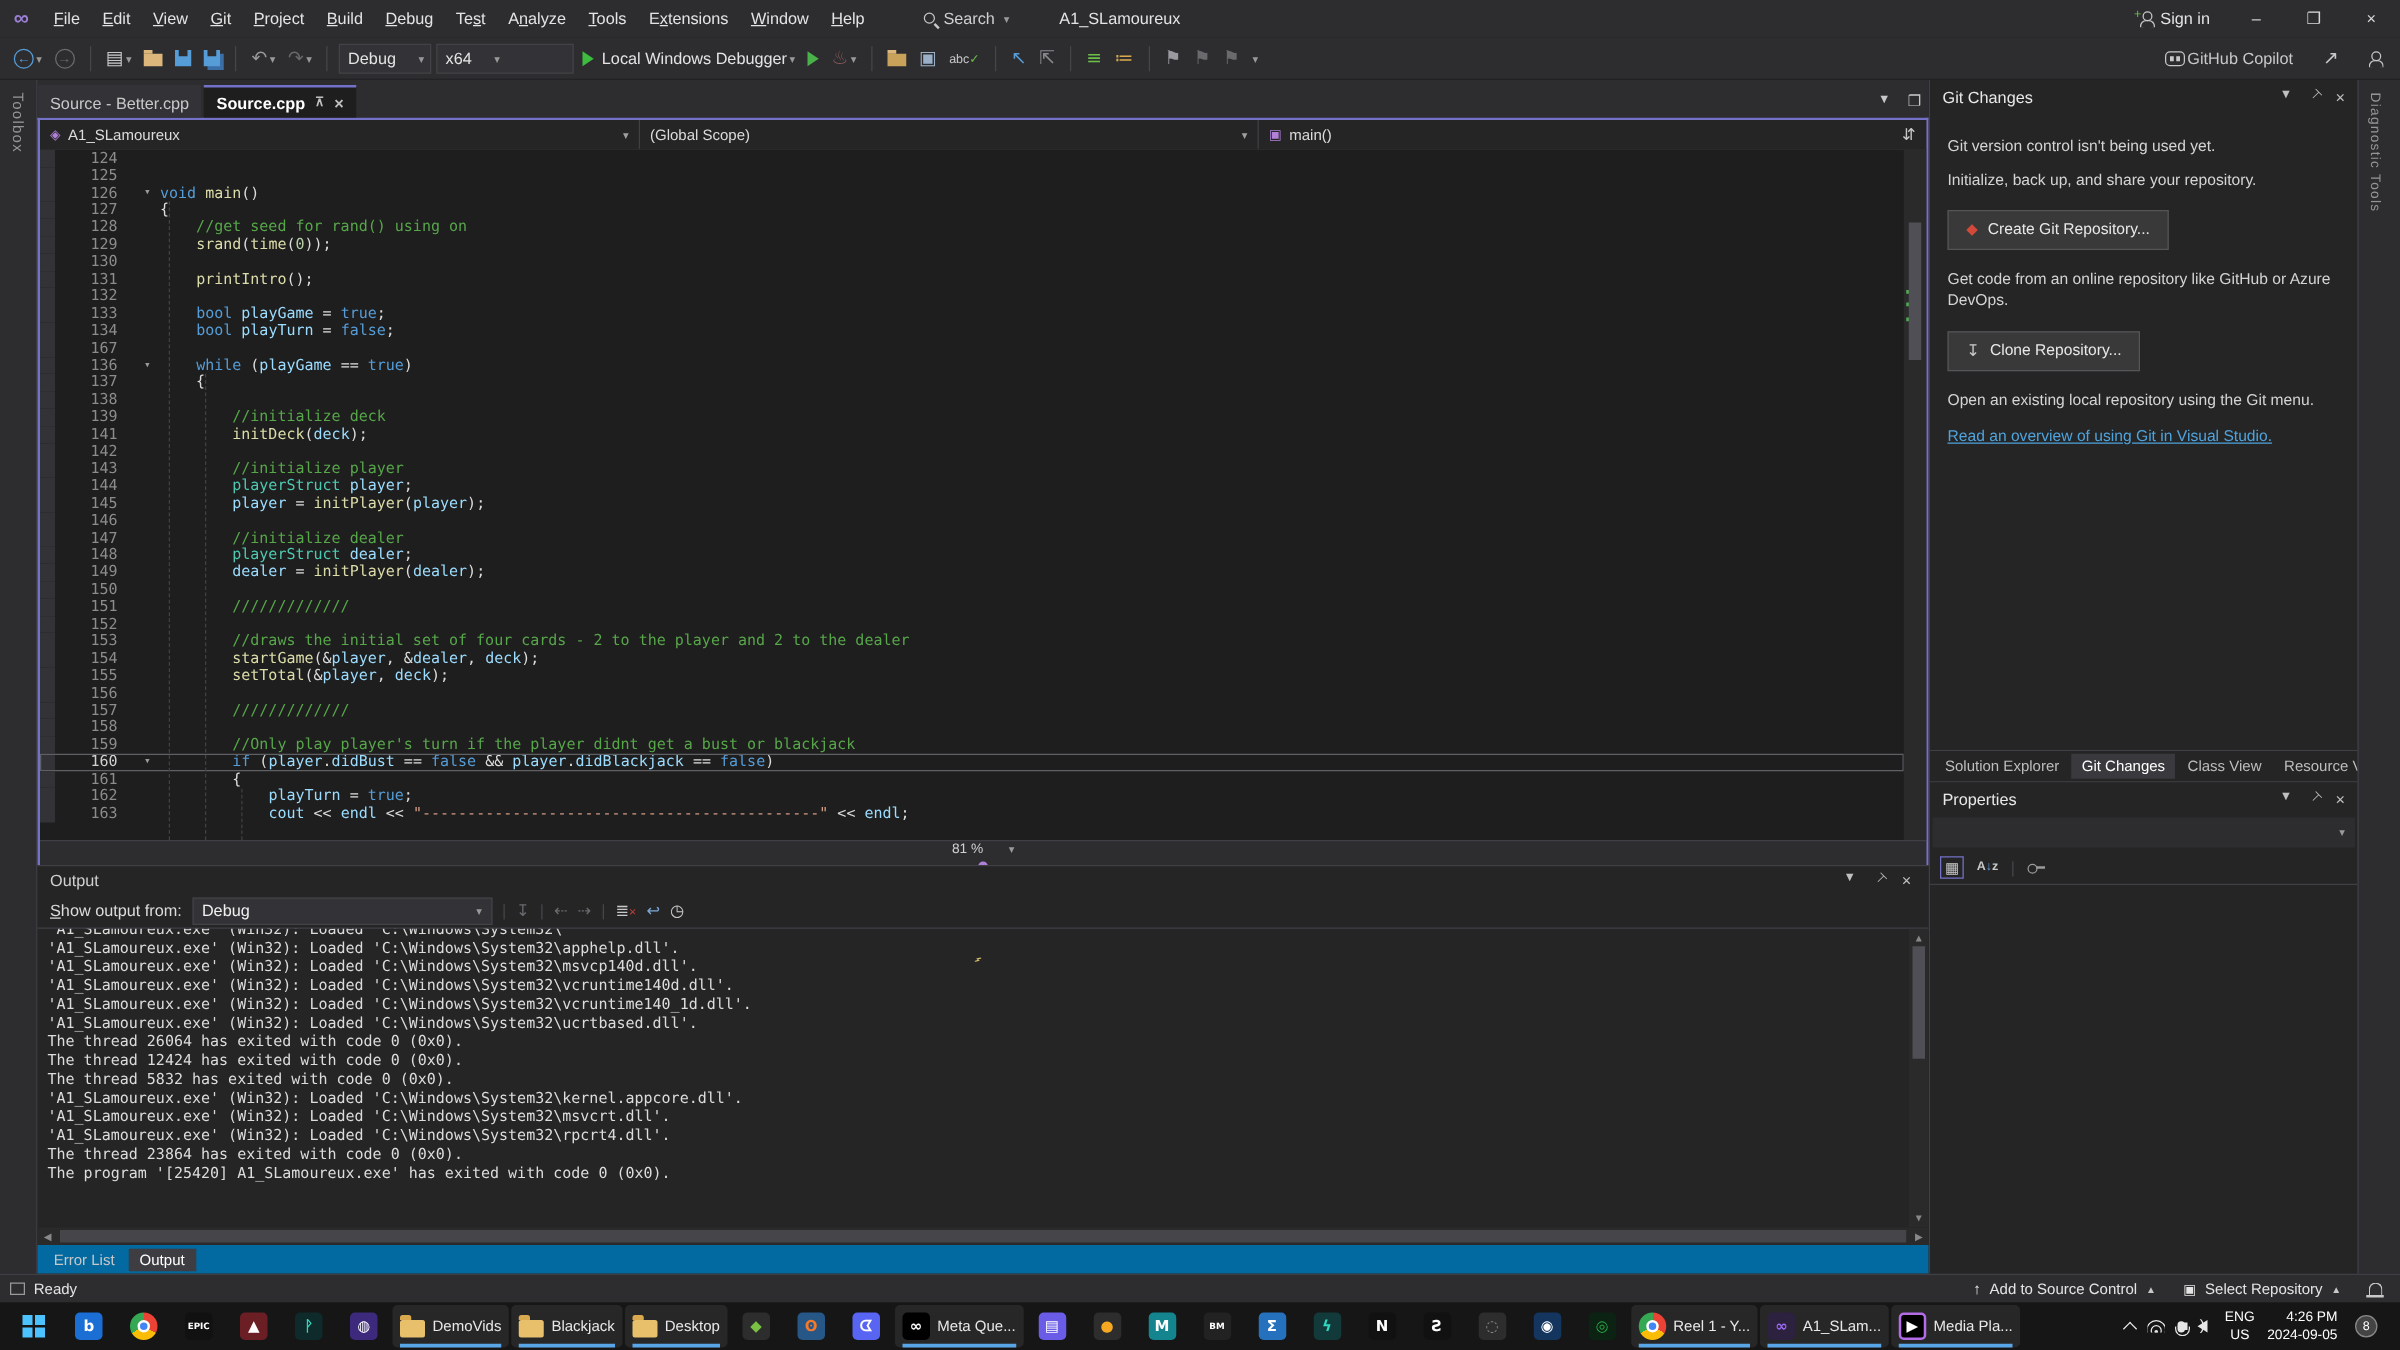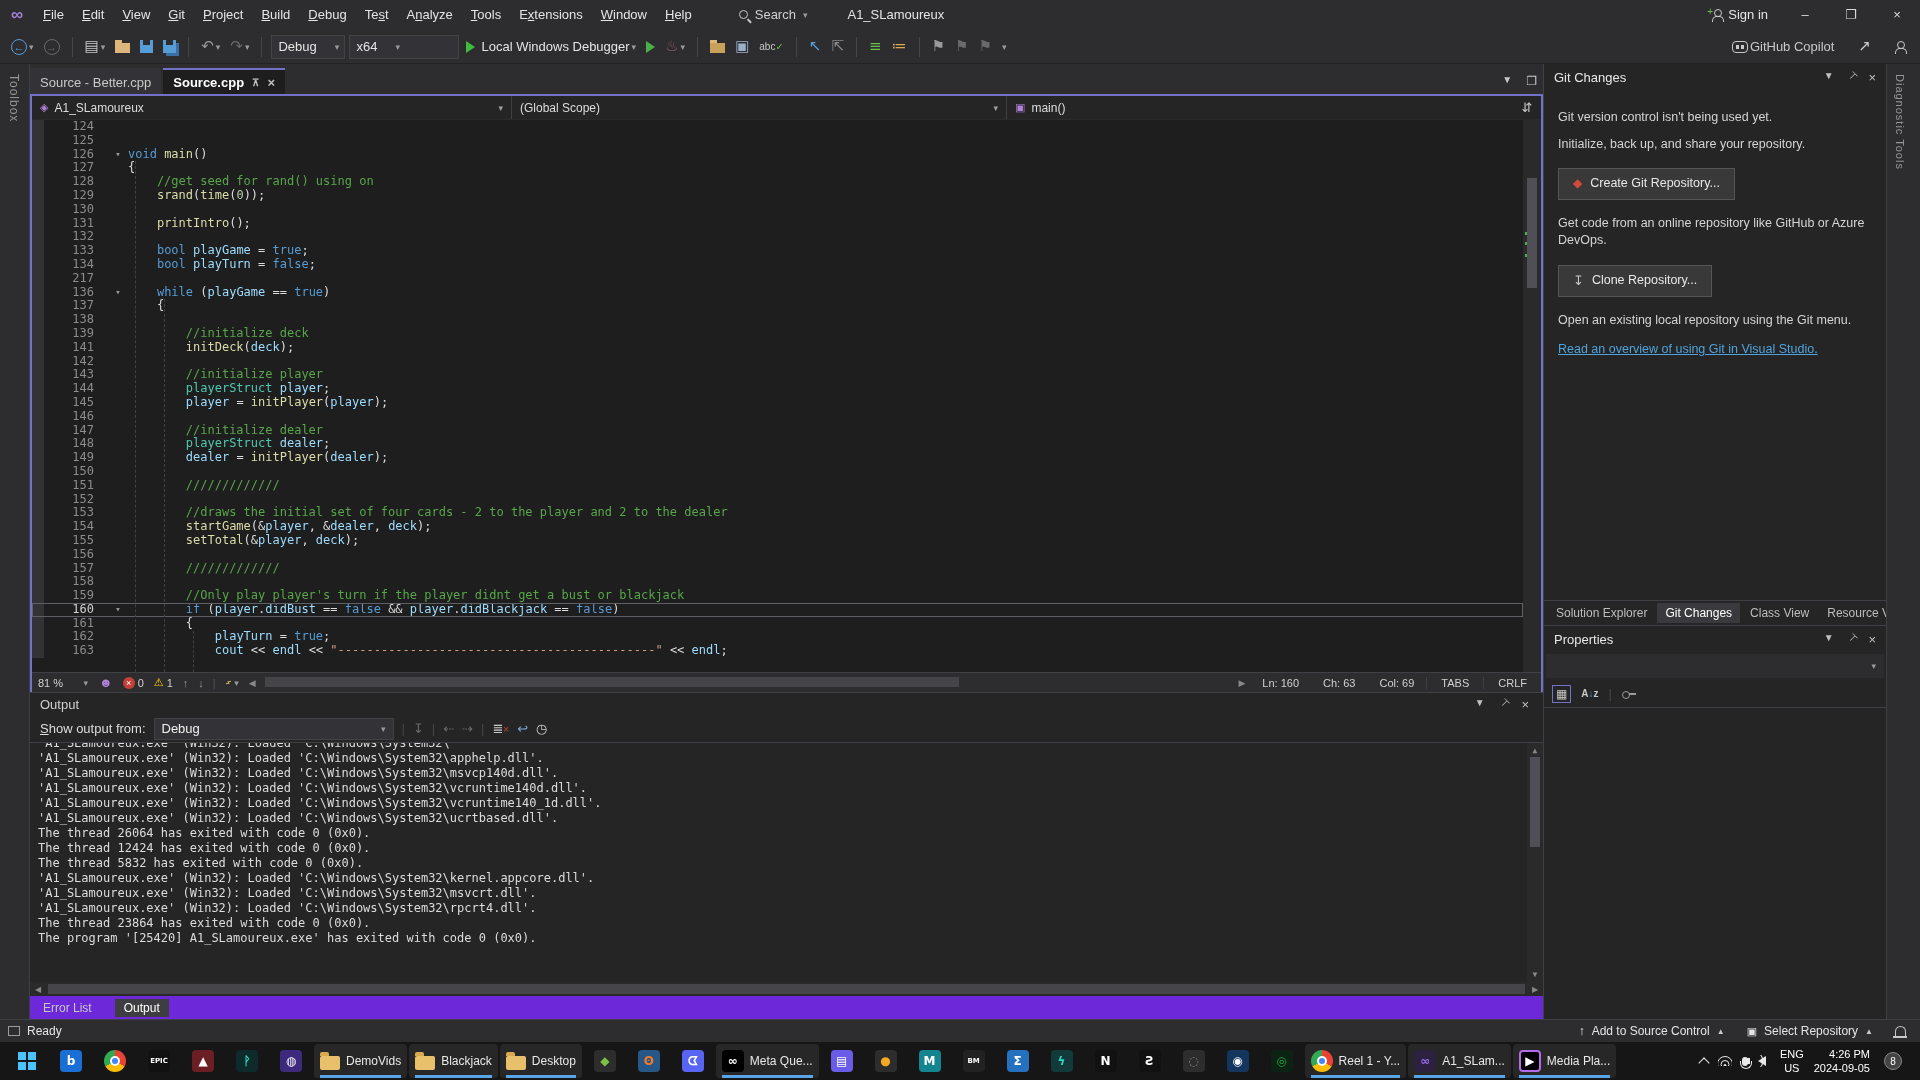--- a/index.html
+++ b/index.html
@@ -89,21 +89,21 @@
   .line.cur .ln { color:#d0d0d0;}
   .tk-k{color:#569cd6;} .tk-t{color:#4ec9b0;} .tk-f{color:#dcdcaa;} .tk-v{color:#9cdcfe;}
   .tk-m{color:#beb7ff;} .tk-c{color:#57a64a;} .tk-s{color:#d69d85;} .tk-p{color:#dcdcdc;} .tk-n{color:#b5cea8;}
   .guide { position:absolute; border-left:1px dashed #404045; width:0;}
   #code-vscroll { position:absolute; right:0; top:0; width:18px; bottom:0; background:#2a2a2b;}
   #code-vscroll .thumb { position:absolute; left:4px; width:10px; top:58px; height:110px; background:#4f4f55;}
   .scroll-mark { position:absolute; left:2px; width:7px; height:3px; background:#4ead51;}
 
   
   #editor-bar { height:20px; background:#2d2d30; border-top:1px solid #3f3f46;
-    display:flex; align-items:center; font-size:11px; color:#d0d0d0;}
+    display:flex; align-items:center; font-size:11px; color:#d0d0d0;flex-direction:column;}
   #zoom-ctl { width:62px; padding:0 6px; display:flex; justify-content:space-between; align-items:center;}
   .mini { padding:0 5px; display:flex; align-items:center; gap:3px;}
   .errdot { width:12px; height:12px; border-radius:50%; background:#c24038; color:#fff;
     font-size:9px; display:flex; align-items:center; justify-content:center;}
   .warntri { color:#fc0; font-size:11px;}
   .htrack { flex:1; height:100%; background:#2d2d30; position:relative; margin:0 4px;}
   .hthumb { position:absolute; top:4px; height:10px; background:#454549;}
   .bar-cell { padding:0 12px; } .bar-cell.boxed { border-left:1px solid #3f3f46; padding:0 14px;}
 
   
@@ -117,21 +117,21 @@
   .ot-ic.on { color:#c8c8c8;}
   #output-text { flex:1; overflow:hidden; padding:0 0 0 8px; font-family:"DejaVu Sans Mono", monospace;
     font-size:12px; line-height:15px; color:#dcdcdc; position:relative;}
   #output-text .olist { margin-top:-7px;}
   #output-vscroll { position:absolute; right:0; top:0; width:16px; bottom:0; background:#2a2a2b;}
   #output-vscroll .thumb{ position:absolute; left:3px; width:10px; top:14px; height:90px; background:#4f4f55;}
   #output-hscroll { height:14px; background:#2a2a2b; display:flex; align-items:center; position:relative;}
   #output-hscroll .arrow { width:16px; text-align:center; font-size:8px; color:#888;}
   #output-hscroll .track { flex:1; height:100%; position:relative;}
   #output-hscroll .thumb { position:absolute; left:2px; right:2px; top:2px; bottom:2px; background:#45454a;}
-  #bottom-tabs { height:23px; background:#6d28d9; display:flex; align-items:center; padding-left:4px; gap:14px;}
+  #bottom-tabs { height:23px; background:#0369a1; display:flex; align-items:center; padding-left:4px; gap:2px;}
   .btab { padding:2px 9px; color:#c8c8c8; font-size:12px;}
   .btab.active { background:#3e3e42; color:#ffffff;}
 
   
   #git-panel { height:537px; display:flex; flex-direction:column; border-bottom:1px solid #3f3f46;}
   .panel-header { height:26px; display:flex; align-items:center; padding:0 10px; color:#e8e8e8; background:#252526;}
   .panel-header .hdr-ic { margin-left:auto; display:flex; gap:13px; color:#c0c0c0; font-size:10px;}
   #git-body { padding:10px 14px; color:#d4d4d4; font-size:12.5px; line-height:1.4;}
   #git-body p { margin:9px 0;}
   .git-btn { display:inline-flex; align-items:center; gap:8px; background:#393939; border:1px solid #555558;
@@ -393,21 +393,21 @@
             <div class="line"><span class="ind"></span><span class="ln">125</span><span class="fold"></span><span class="txt"></span></div>
             <div class="line"><span class="ind"></span><span class="ln">126</span><span class="fold">▾</span><span class="txt"><span class="tk-k">void</span><span class="tk-p"> </span><span class="tk-f">main</span><span class="tk-p">()</span></span></div>
             <div class="line"><span class="ind"></span><span class="ln">127</span><span class="fold"></span><span class="txt"><span class="tk-p">{</span></span></div>
             <div class="line"><span class="ind"></span><span class="ln">128</span><span class="fold"></span><span class="txt"><span class="tk-c">    //get seed for rand() using on</span></span></div>
             <div class="line"><span class="ind"></span><span class="ln">129</span><span class="fold"></span><span class="txt"><span class="tk-p">    </span><span class="tk-f">srand</span><span class="tk-p">(</span><span class="tk-f">time</span><span class="tk-p">(</span><span class="tk-n">0</span><span class="tk-p">));</span></span></div>
             <div class="line"><span class="ind"></span><span class="ln">130</span><span class="fold"></span><span class="txt"></span></div>
             <div class="line"><span class="ind"></span><span class="ln">131</span><span class="fold"></span><span class="txt"><span class="tk-p">    </span><span class="tk-f">printIntro</span><span class="tk-p">();</span></span></div>
             <div class="line"><span class="ind"></span><span class="ln">132</span><span class="fold"></span><span class="txt"></span></div>
             <div class="line"><span class="ind"></span><span class="ln">133</span><span class="fold"></span><span class="txt"><span class="tk-p">    </span><span class="tk-k">bool</span><span class="tk-p"> </span><span class="tk-v">playGame</span><span class="tk-p"> = </span><span class="tk-k">true</span><span class="tk-p">;</span></span></div>
             <div class="line"><span class="ind"></span><span class="ln">134</span><span class="fold"></span><span class="txt"><span class="tk-p">    </span><span class="tk-k">bool</span><span class="tk-p"> </span><span class="tk-v">playTurn</span><span class="tk-p"> = </span><span class="tk-k">false</span><span class="tk-p">;</span></span></div>
-            <div class="line"><span class="ind"></span><span class="ln">217</span><span class="fold"></span><span class="txt"></span></div>
+            <div class="line"><span class="ind"></span><span class="ln">167</span><span class="fold"></span><span class="txt"></span></div>
             <div class="line"><span class="ind"></span><span class="ln">136</span><span class="fold">▾</span><span class="txt"><span class="tk-p">    </span><span class="tk-k">while</span><span class="tk-p"> (</span><span class="tk-v">playGame</span><span class="tk-p"> == </span><span class="tk-k">true</span><span class="tk-p">)</span></span></div>
             <div class="line"><span class="ind"></span><span class="ln">137</span><span class="fold"></span><span class="txt"><span class="tk-p">    {</span></span></div>
             <div class="line"><span class="ind"></span><span class="ln">138</span><span class="fold"></span><span class="txt"></span></div>
             <div class="line"><span class="ind"></span><span class="ln">139</span><span class="fold"></span><span class="txt"><span class="tk-c">        //initialize deck</span></span></div>
             <div class="line"><span class="ind"></span><span class="ln">141</span><span class="fold"></span><span class="txt"><span class="tk-p">        </span><span class="tk-f">initDeck</span><span class="tk-p">(</span><span class="tk-v">deck</span><span class="tk-p">);</span></span></div>
             <div class="line"><span class="ind"></span><span class="ln">142</span><span class="fold"></span><span class="txt"></span></div>
             <div class="line"><span class="ind"></span><span class="ln">143</span><span class="fold"></span><span class="txt"><span class="tk-c">        //initialize player</span></span></div>
             <div class="line"><span class="ind"></span><span class="ln">144</span><span class="fold"></span><span class="txt"><span class="tk-p">        </span><span class="tk-t">playerStruct</span><span class="tk-p"> </span><span class="tk-v">player</span><span class="tk-p">;</span></span></div>
             <div class="line"><span class="ind"></span><span class="ln">145</span><span class="fold"></span><span class="txt"><span class="tk-p">        </span><span class="tk-v">player</span><span class="tk-p"> = </span><span class="tk-f">initPlayer</span><span class="tk-p">(</span><span class="tk-v">player</span><span class="tk-p">);</span></span></div>
             <div class="line"><span class="ind"></span><span class="ln">146</span><span class="fold"></span><span class="txt"></span></div>

